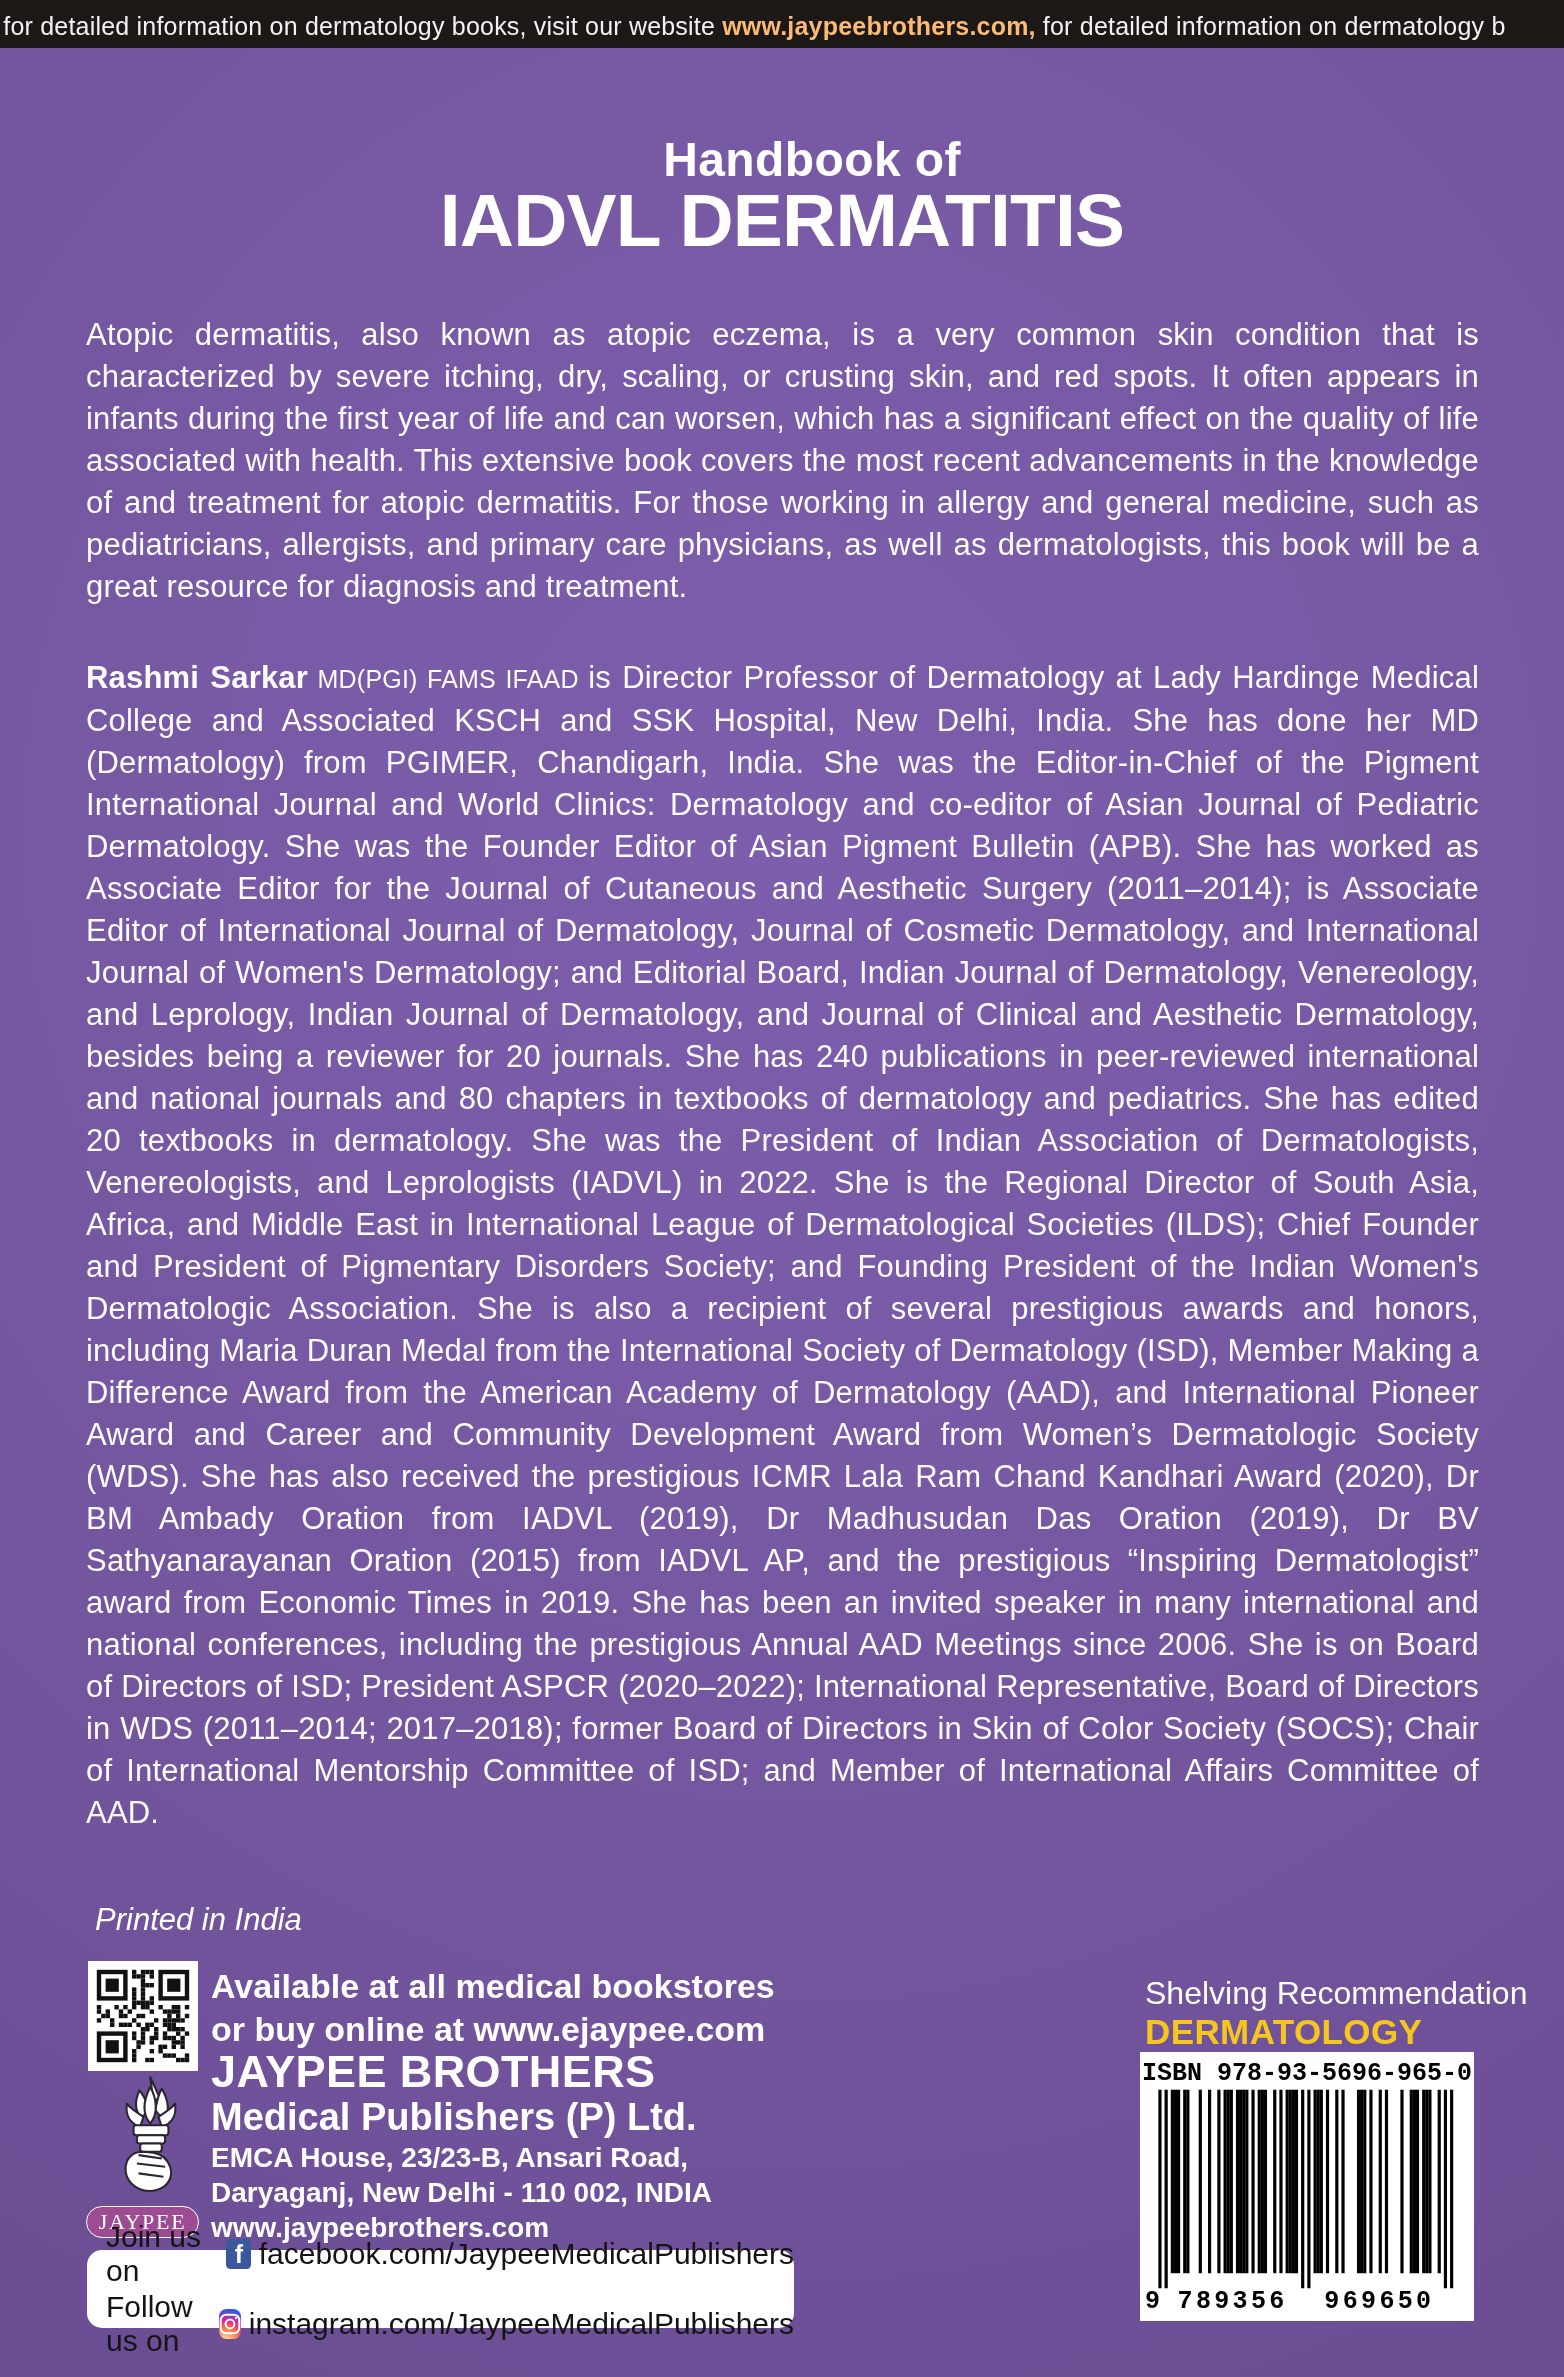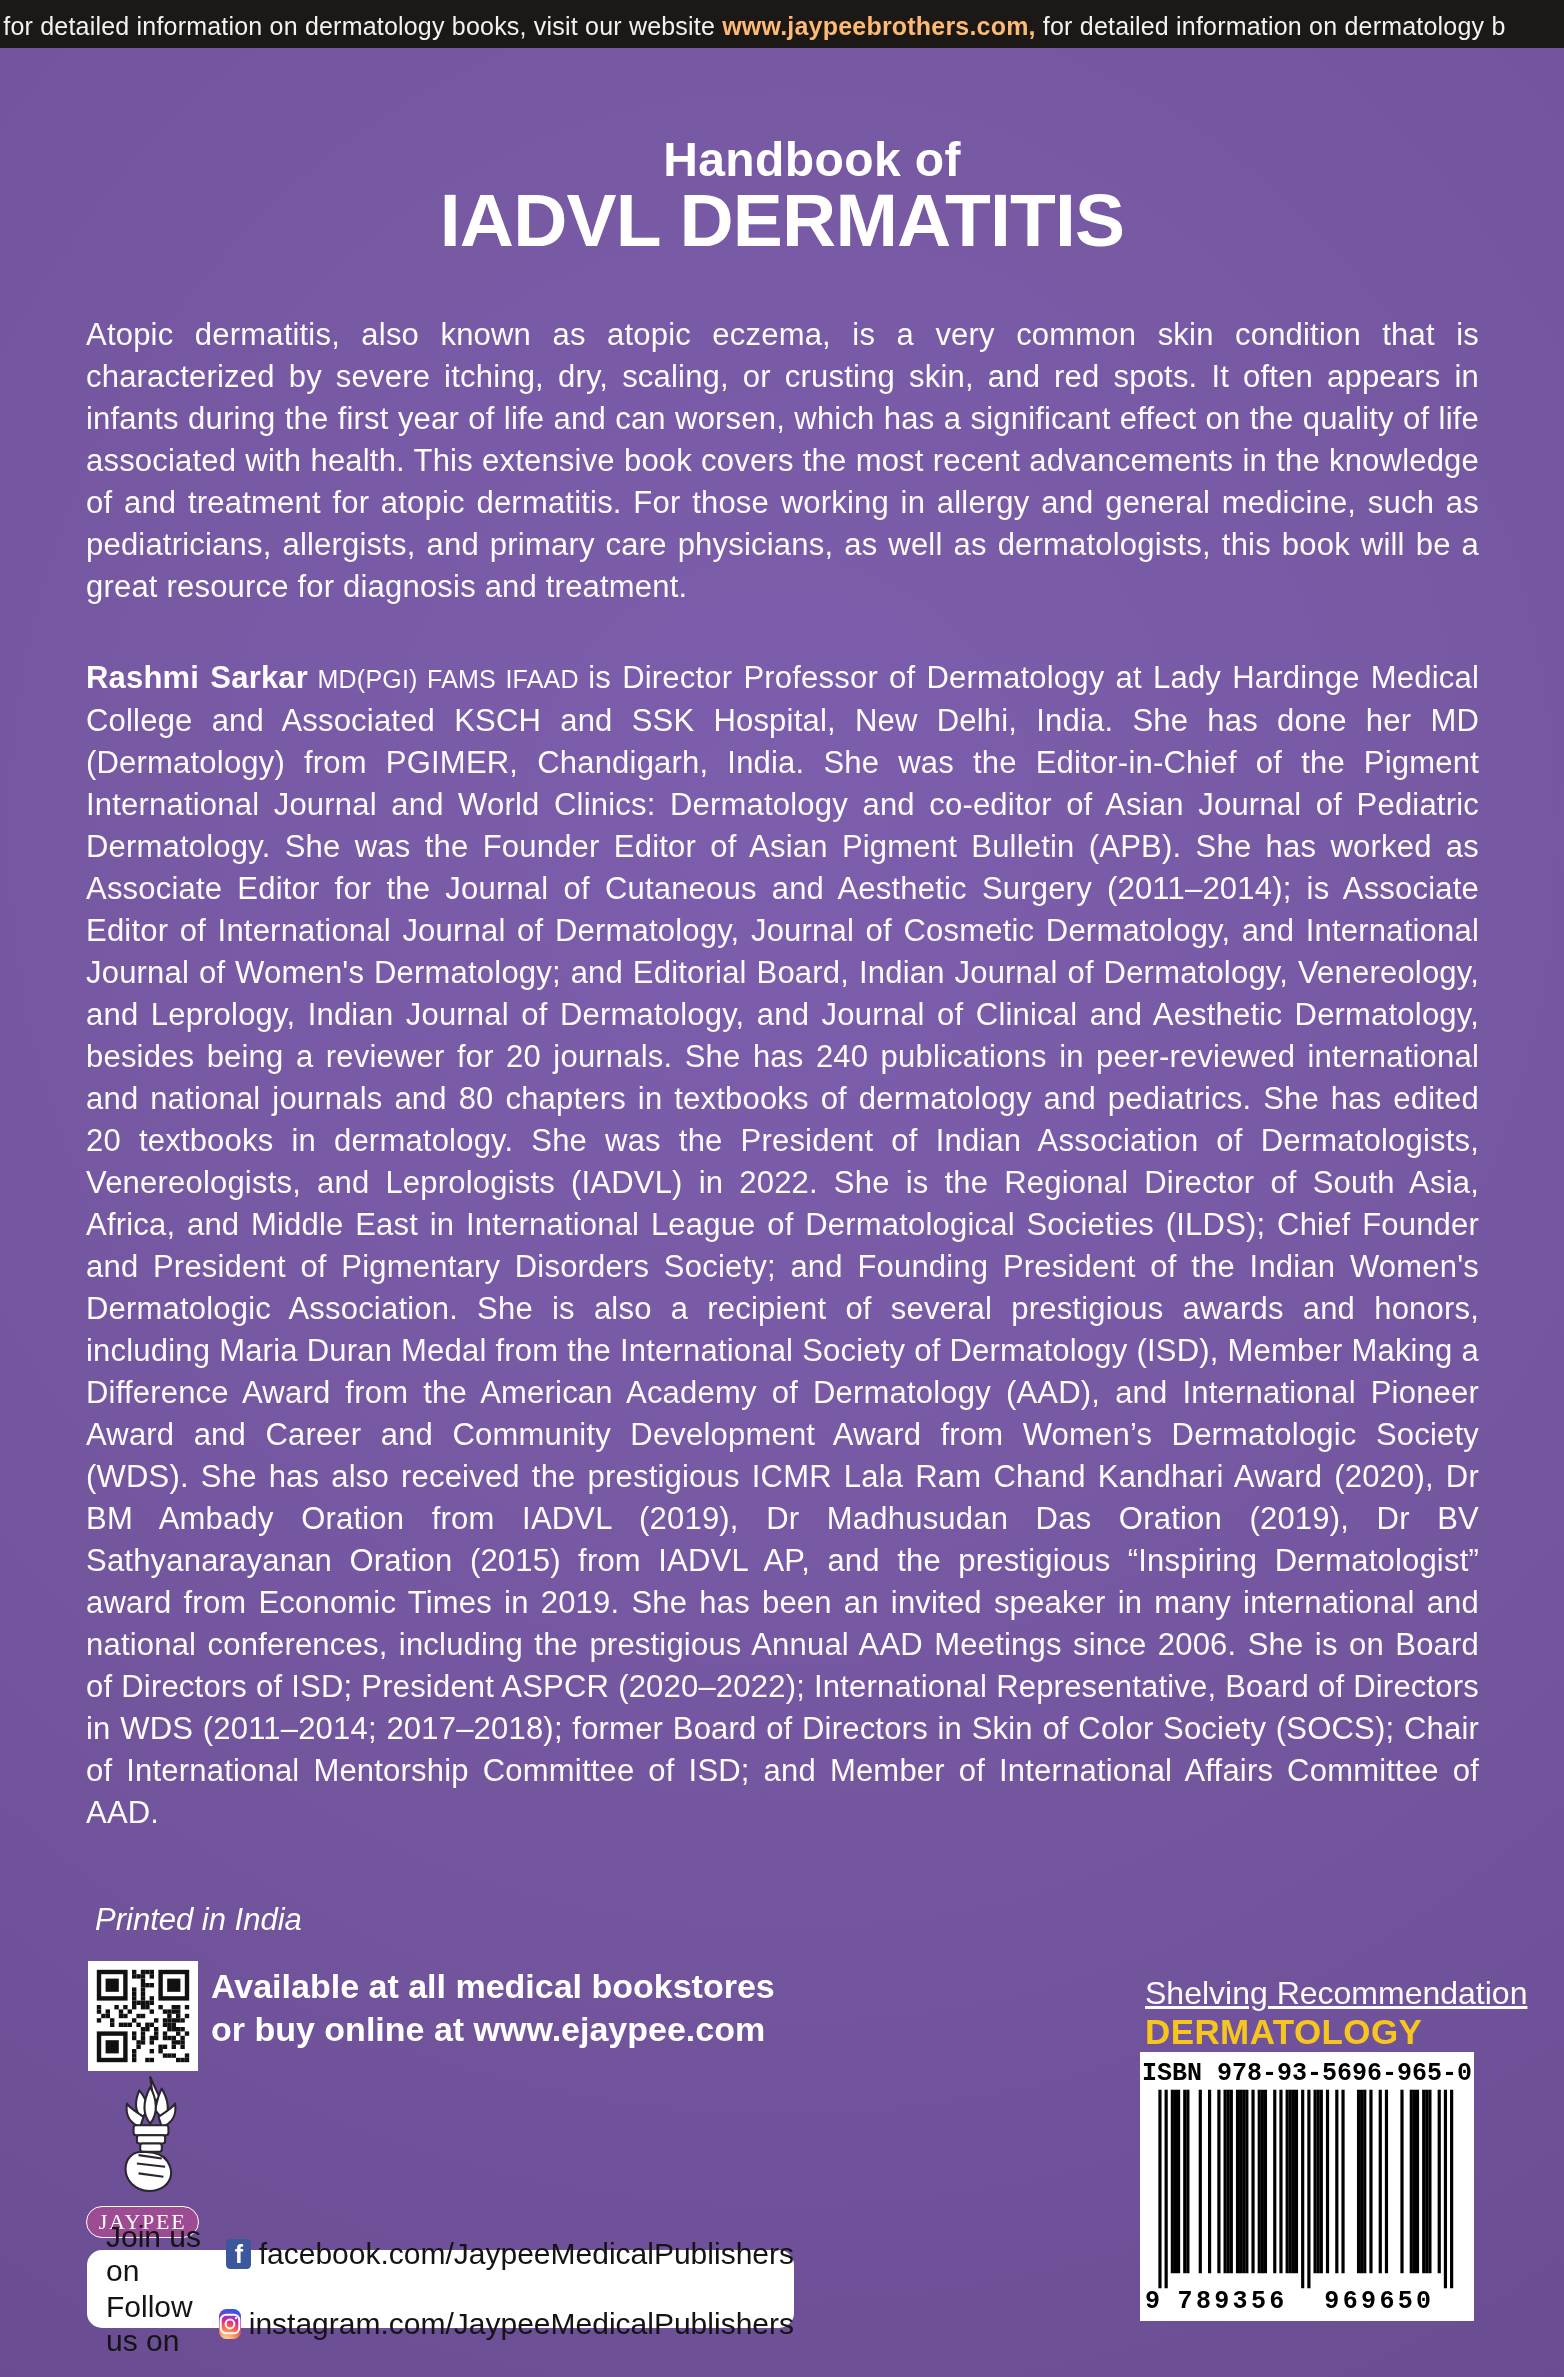--- a/index.html
+++ b/index.html
@@ -54,21 +54,21 @@
     border-radius:15px;color:#141414;display:flex;flex-direction:column;justify-content:center;
     gap:1.7px;padding-left:19px;box-sizing:border-box;
   }
   .social-row{display:flex;align-items:center;gap:7.5px;font-size:30px;font-weight:500;color:#141414;text-decoration:none;}
   .fb-icon{width:30px;height:30px;border-radius:4.2px;background:#3a589b;color:#fff;
     display:flex;align-items:center;justify-content:center;font-size:25px;font-weight:700;}
   .ig-icon{width:30px;height:30px;border-radius:7.5px;
     background:radial-gradient(circle at 30% 110%, #fdf497 0%, #fd5949 45%, #d6249f 60%, #285aeb 90%);
     display:flex;align-items:center;justify-content:center;}
   
-  .shelf-label{position:absolute;left:1145px;top:1975px;font-size:32px;color:#fdfcff;text-decoration:underline;}
+  .shelf-label{position:absolute;left:1145px;top:1975px;font-size:32px;color:#fdfcff;}
   .shelf-cat{position:absolute;left:1145px;top:2012px;font-size:35px;font-weight:800;color:#f6c61f;letter-spacing:0.4px;}
   .barcode-box{position:absolute;left:1140px;top:2052px;width:334px;height:269px;background:#fff;color:#000;}
   .isbn-label{
     text-align:center;margin-top:6.7px;font-family:"Liberation Mono", monospace;
     font-size:25px;font-weight:700;letter-spacing:0;white-space:nowrap;
   }
 </style>
 </head>
 <body>
 
@@ -213,20 +213,27 @@
       <rect x="2" y="16" width="7" height="7" fill="#111"></rect>
       <rect x="3" y="17" width="5" height="5" fill="#fff"></rect>
       <rect x="4" y="18" width="3" height="3" fill="#111"></rect>
     </svg>
 
   <div class="avail">
     <div>Available at all medical bookstores</div>
     <div>or buy online at www.ejaypee.com</div>
   </div>
 
+  <div class="pub">
+    <div class="pub-name">JAYPEE BROTHERS</div>
+    <div class="pub-sub">Medical Publishers (P) Ltd.</div>
+    <div class="pub-addr">EMCA House, 23/23-B, Ansari Road,</div>
+    <div class="pub-addr">Daryaganj, New Delhi - 110 002, INDIA</div>
+    <div class="pub-web">www.jaypeebrothers.com</div>
+  </div>
 
   <svg class="torch" width="98" height="132" viewBox="0 0 118 158">
     <g stroke="#2a2530" stroke-width="2.5" fill="#ffffff" stroke-linejoin="round">
       <path d="M58 2 L70 28 L62 30 Z"></path>
       <path d="M45 18 C38 34 40 44 48 52 L56 40 C54 32 50 24 45 18 Z"></path>
       <path d="M72 16 C80 30 82 44 74 54 L64 42 C66 32 68 22 72 16 Z"></path>
       <path d="M58 14 C50 30 48 46 58 58 C68 46 66 28 58 14 Z"></path>
       <path d="M30 34 C28 48 34 58 46 62 L50 50 C42 44 34 40 30 34 Z"></path>
       <path d="M88 34 C90 48 84 58 72 62 L68 50 C76 44 84 40 88 34 Z"></path>
       <rect x="38" y="60" width="42" height="12" rx="3"></rect>

